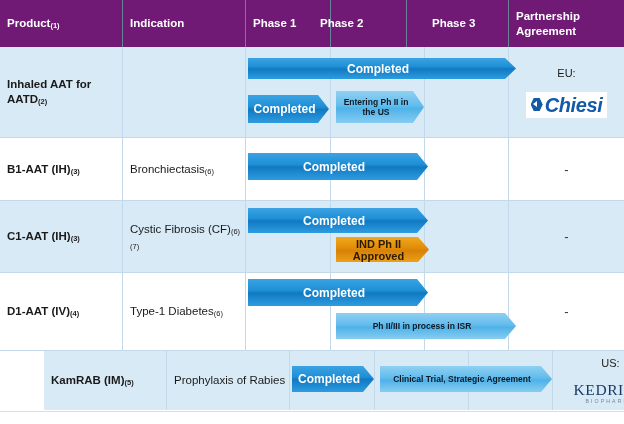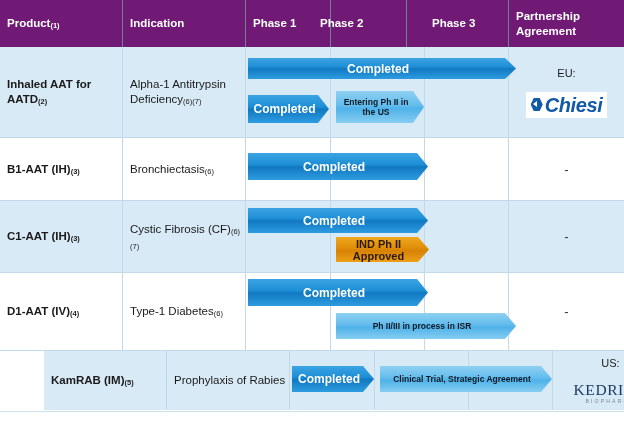--- a/index.html
+++ b/index.html
@@ -144,23 +144,20 @@
   <div class="row alt" style="top:47px;height:90px;">
     <div class="cellborder" style="left:122px;"></div>
     <div class="cellborder" style="left:245px;"></div>
     <div class="cellborder" style="left:330px;"></div>
     <div class="cellborder" style="left:424px;"></div>
     <div class="cellborder" style="left:508px;"></div>
 
     <div class="c-product" style="top:0;height:90px;">
       <div><span>Inhaled AAT for AATD</span><span class="sub">(2)</span></div>
     </div>
-    <div class="c-indication" style="top:0;height:90px;">
-      <div><span>Alpha-1 Antitrypsin Deficiency</span><span class="sub">(6)(7)</span></div>
-    </div>
 
     <div class="chev dark" style="left:248px;top:11px;width:268px;height:21px;">
       <span class="lbl">Completed</span>
     </div>
     <div class="chev dark" style="left:248px;top:48px;width:81px;height:28px;">
       <span class="lbl">Completed</span>
     </div>
     <div class="chev light" style="left:336px;top:44px;width:88px;height:32px;justify-content:flex-end;">
       <span class="lbl">Entering Ph II in the US</span>
     </div>

